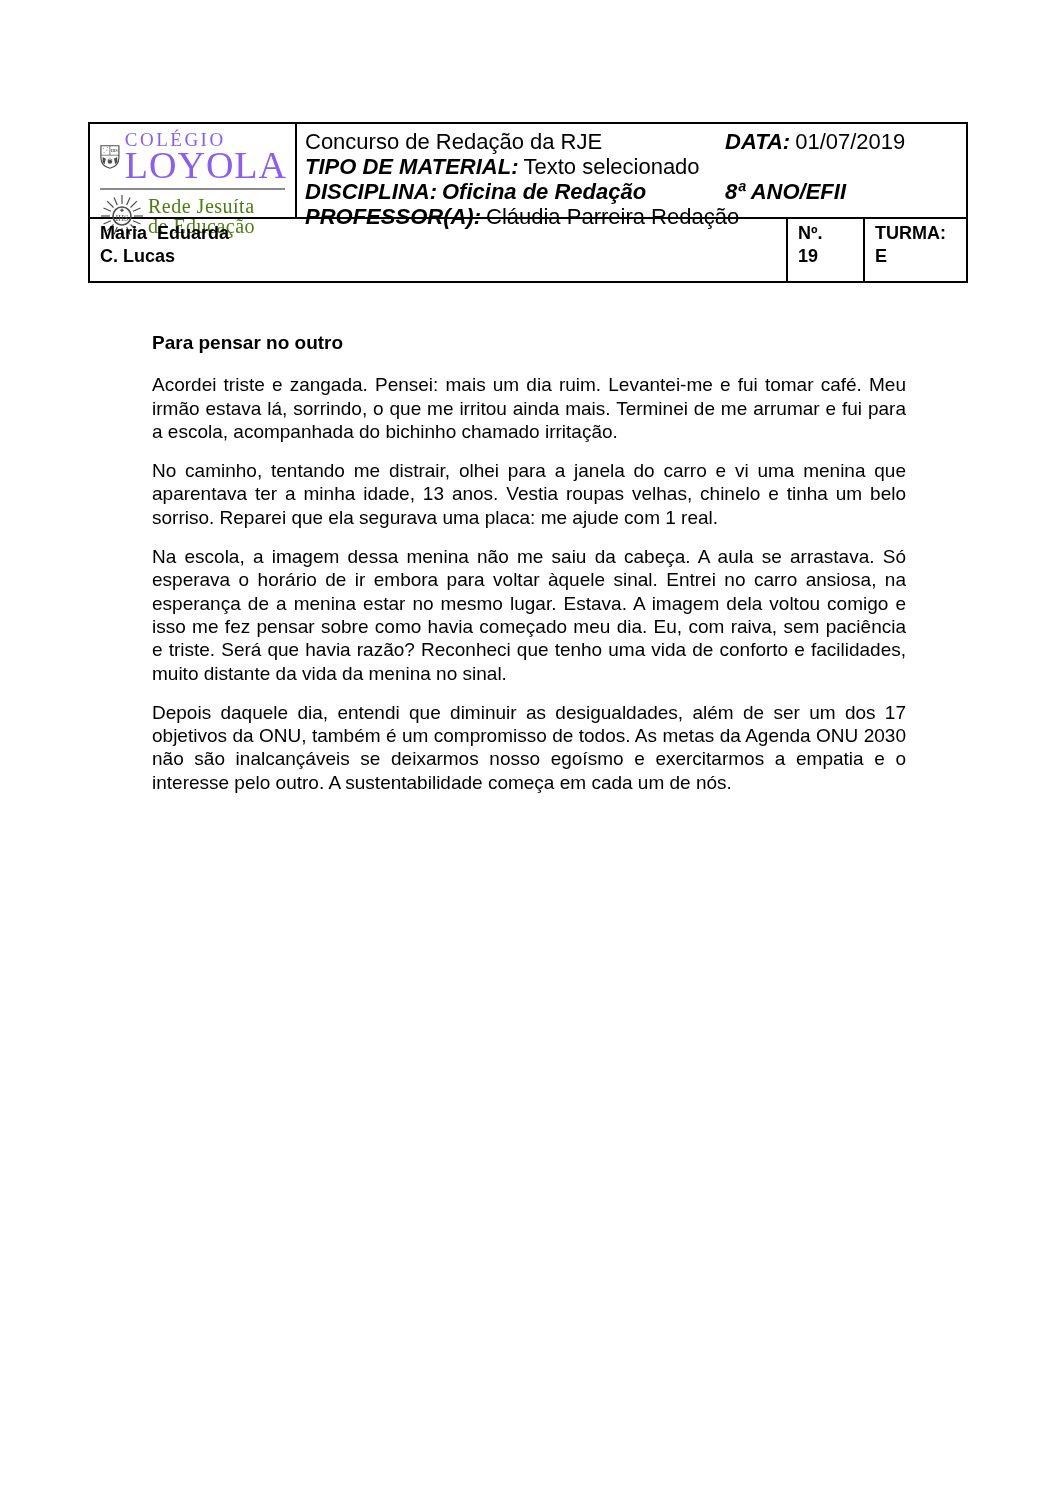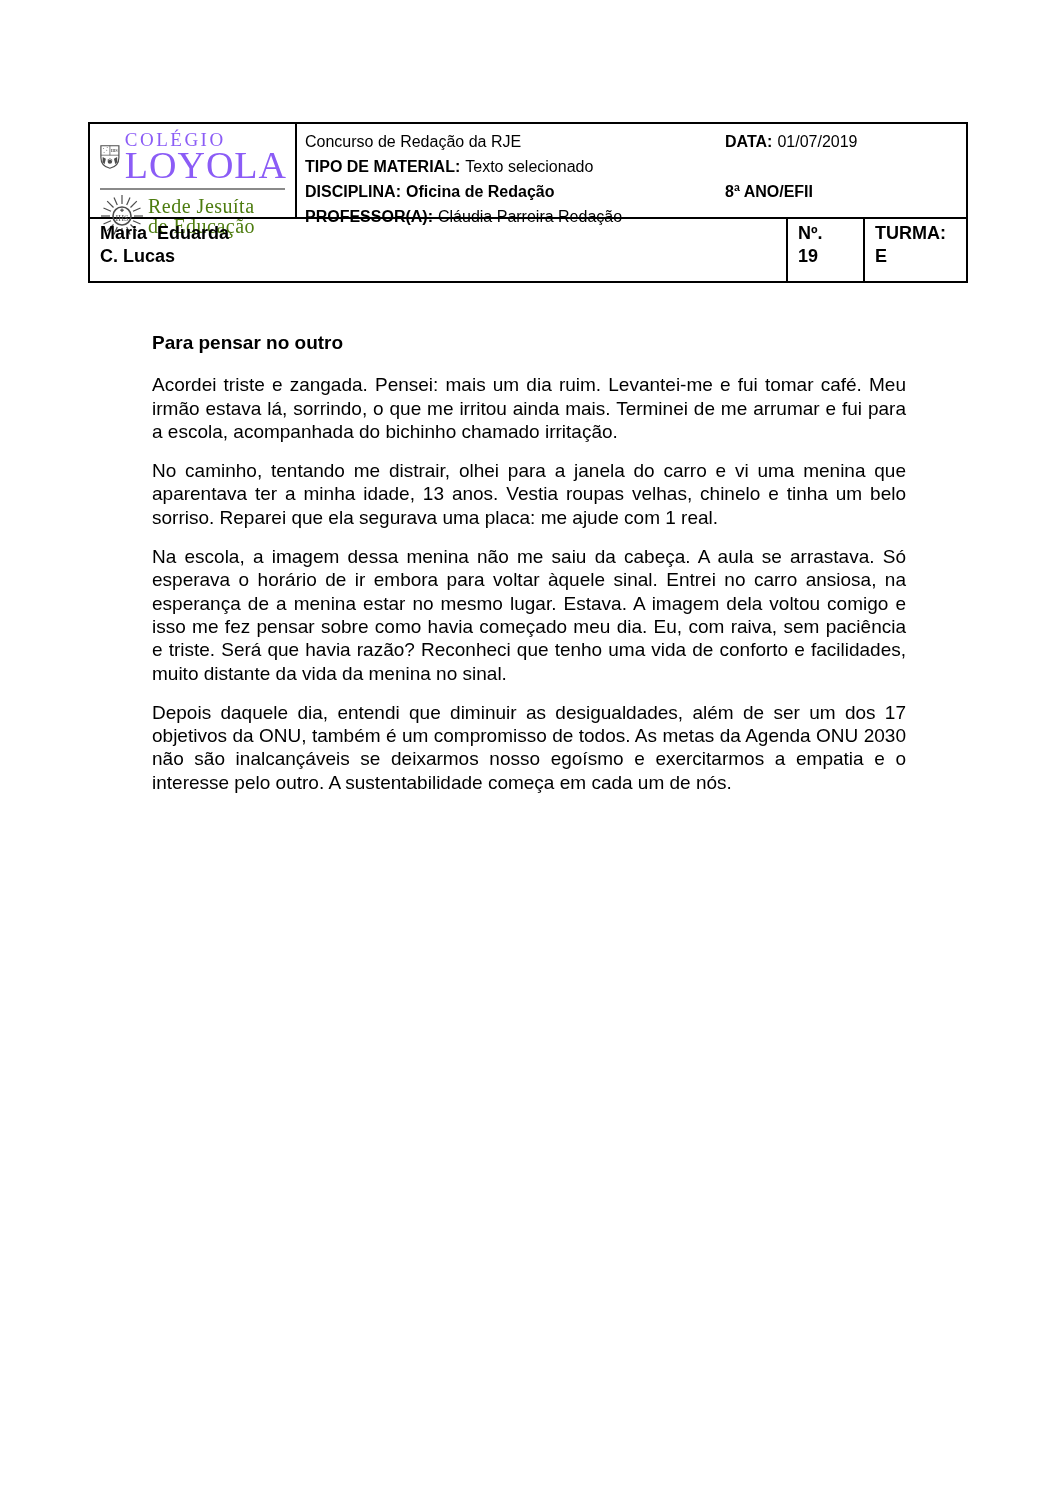--- a/index.html
+++ b/index.html
@@ -32,23 +32,23 @@
   .logo-cell { width: 207px; border-right: 2px solid #000; padding: 6px 8px 0 10px; }
   .logo-top { display: flex; align-items: flex-start; }
   .college-text { margin-left: 5px; color: #8b5cf6; font-family: "Liberation Serif", serif; }
   .college-l1 { font-size: 19px; letter-spacing: 2.5px; line-height: 20px; }
   .college-l2 { font-size: 38px; letter-spacing: 1px; line-height: 31px; }
   .logo-divider { border-top: 2px solid #8a8a8a; margin: 4px 2px 4px 0; }
   .logo-bottom { display: flex; align-items: center; }
   .network-text { margin-left: 4px; color: #4d7c0f; font-family: "Liberation Serif", serif; font-size: 20px; line-height: 20px; letter-spacing: 0.5px; }
 
   
-  .info-cell { flex: 1; padding: 5px 8px 3px 8px; font-size: 16px; }
+  .info-cell { flex: 1; padding: 5px 8px 3px 8px; font-size: 22px; }
   .info-line { position: relative; line-height: 25px; white-space: nowrap; }
-  .info-line .lbl { font-weight: bold; }
+  .info-line .lbl { font-weight: bold; font-style: italic; }
   .info-line .val { margin-left: 5px; }
   .info-right { position: absolute; left: 420px; top: 0; white-space: nowrap; }
 
   
   .name-cell { width: 698px; border-right: 2px solid #000; padding: 3px 8px 0 10px; }
   .num-cell  { width: 77px;  border-right: 2px solid #000; padding: 3px 8px 0 10px; }
   .turma-cell{ flex: 1; padding: 3px 8px 0 10px; }
   .row2 .cell { font-weight: bold; font-size: 18px; line-height: 23px; }
   .pre { white-space: pre-wrap; }
 

